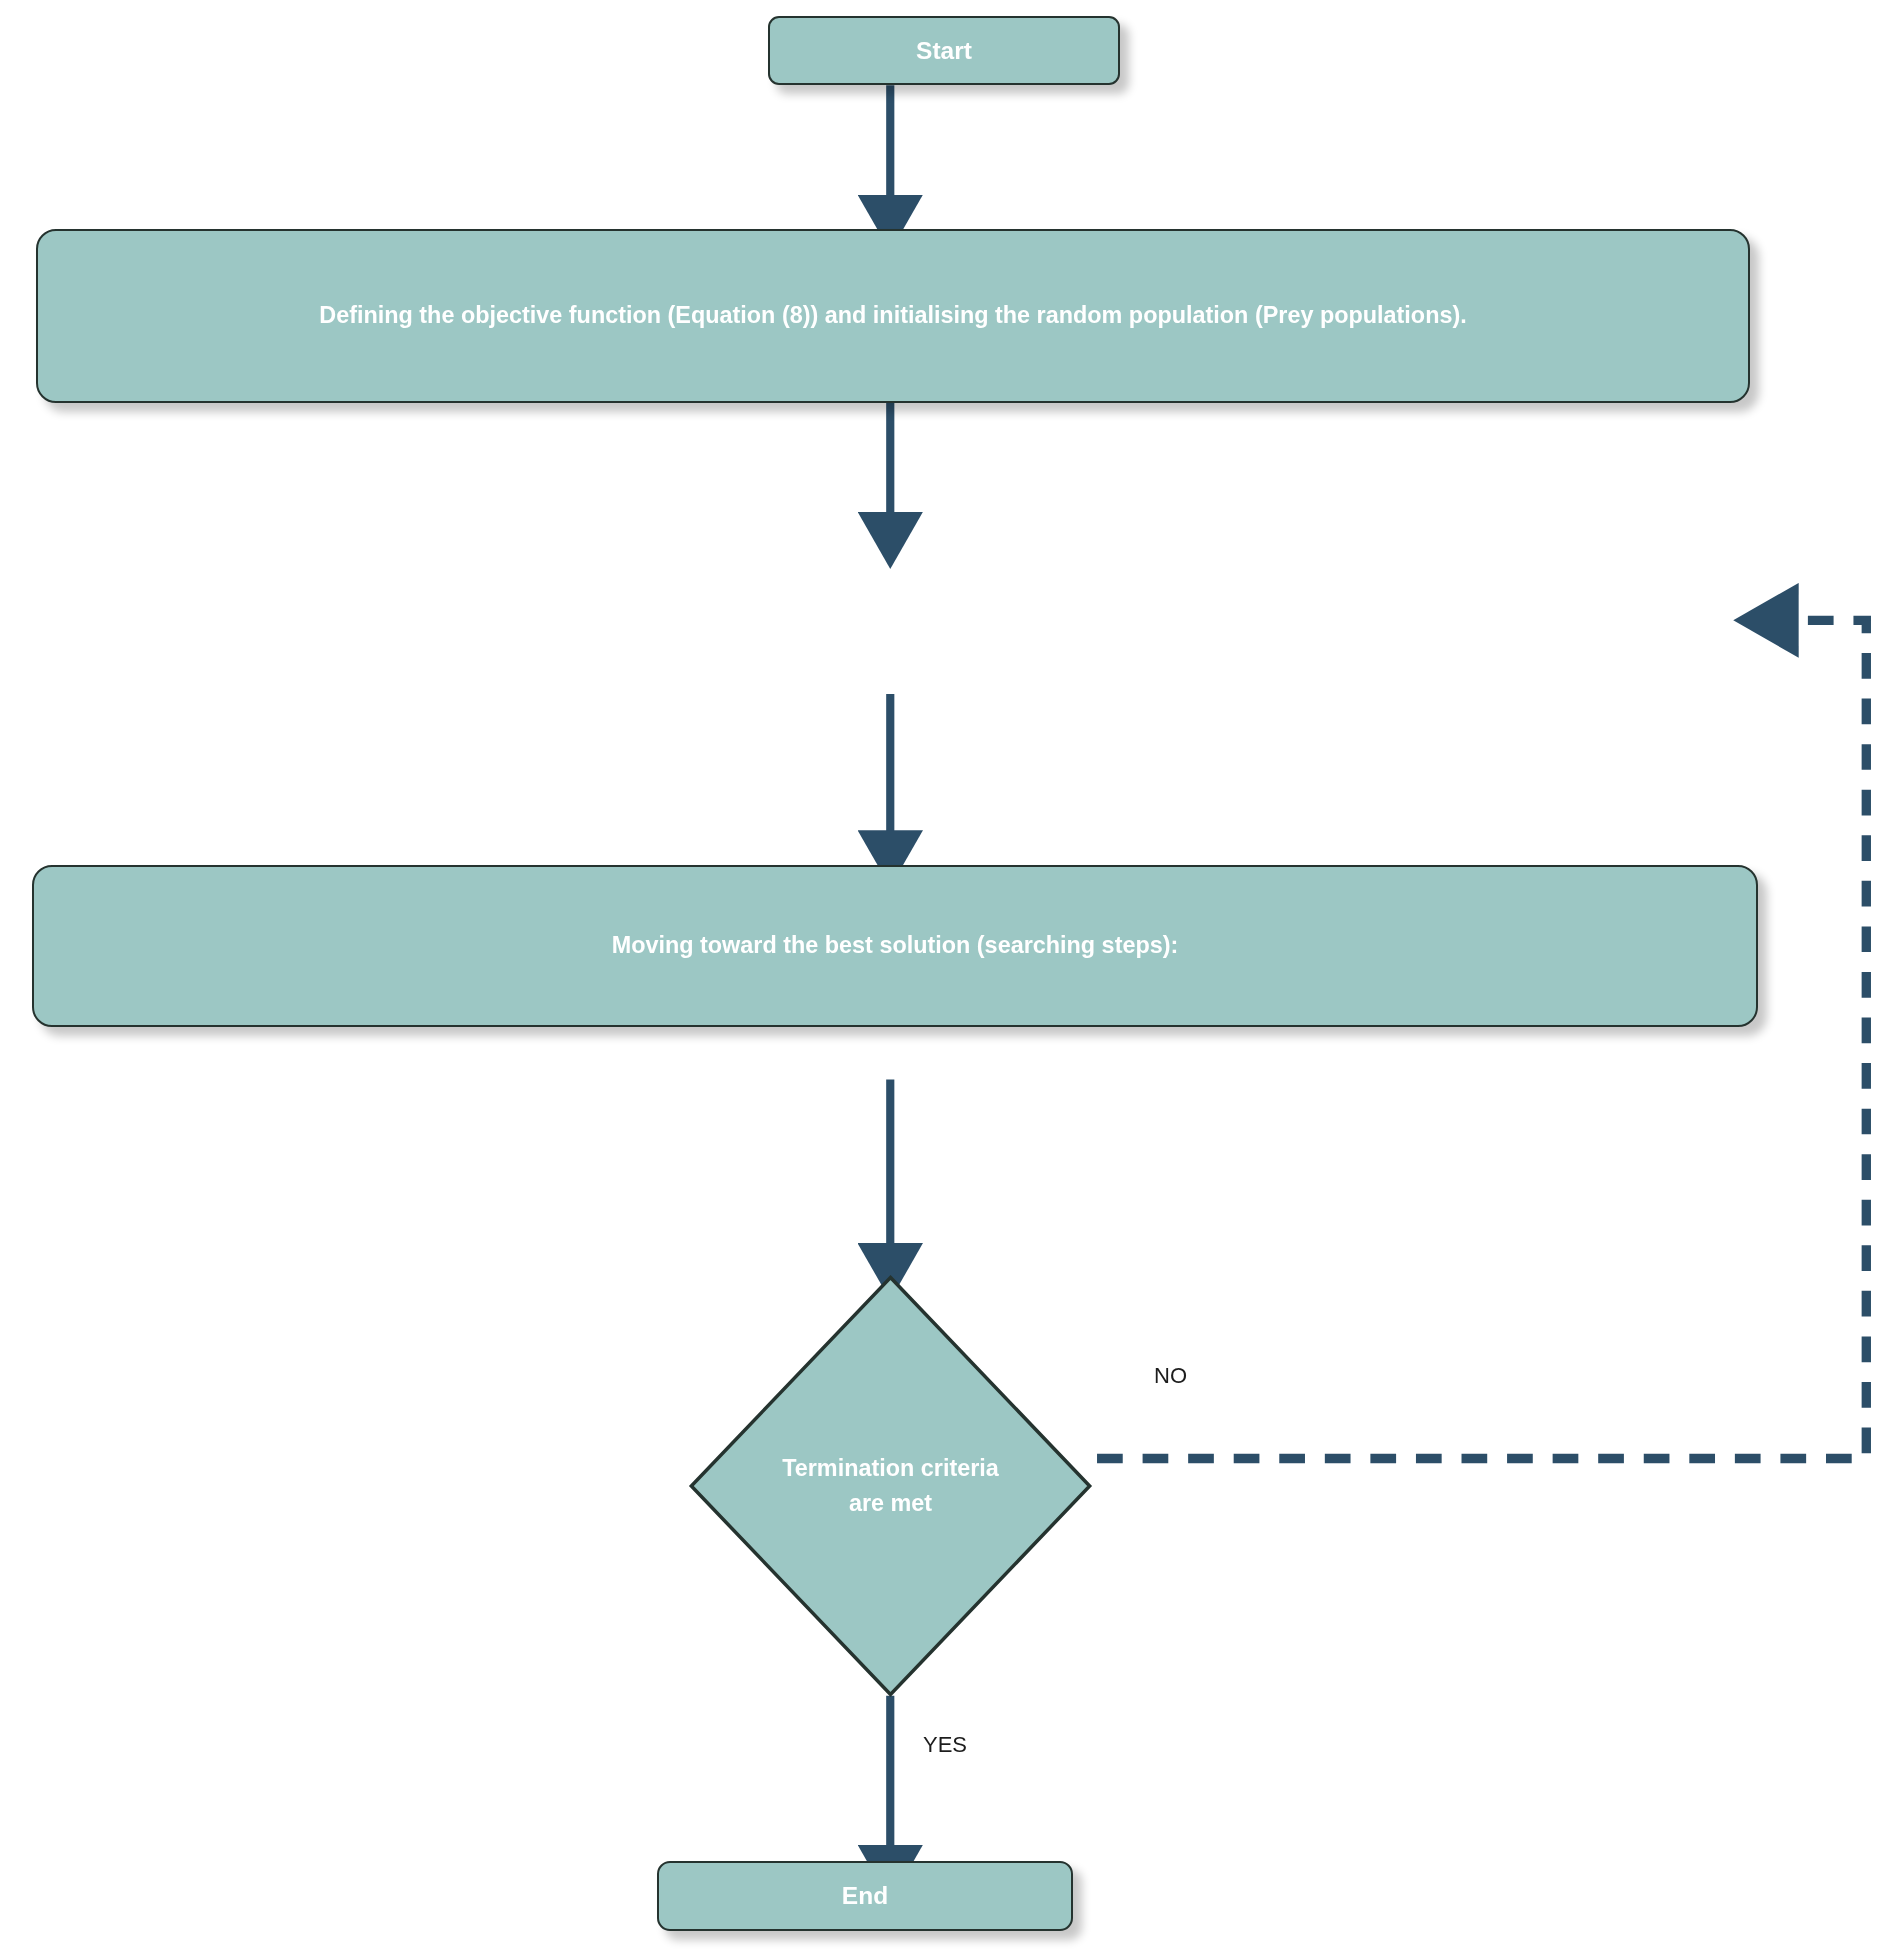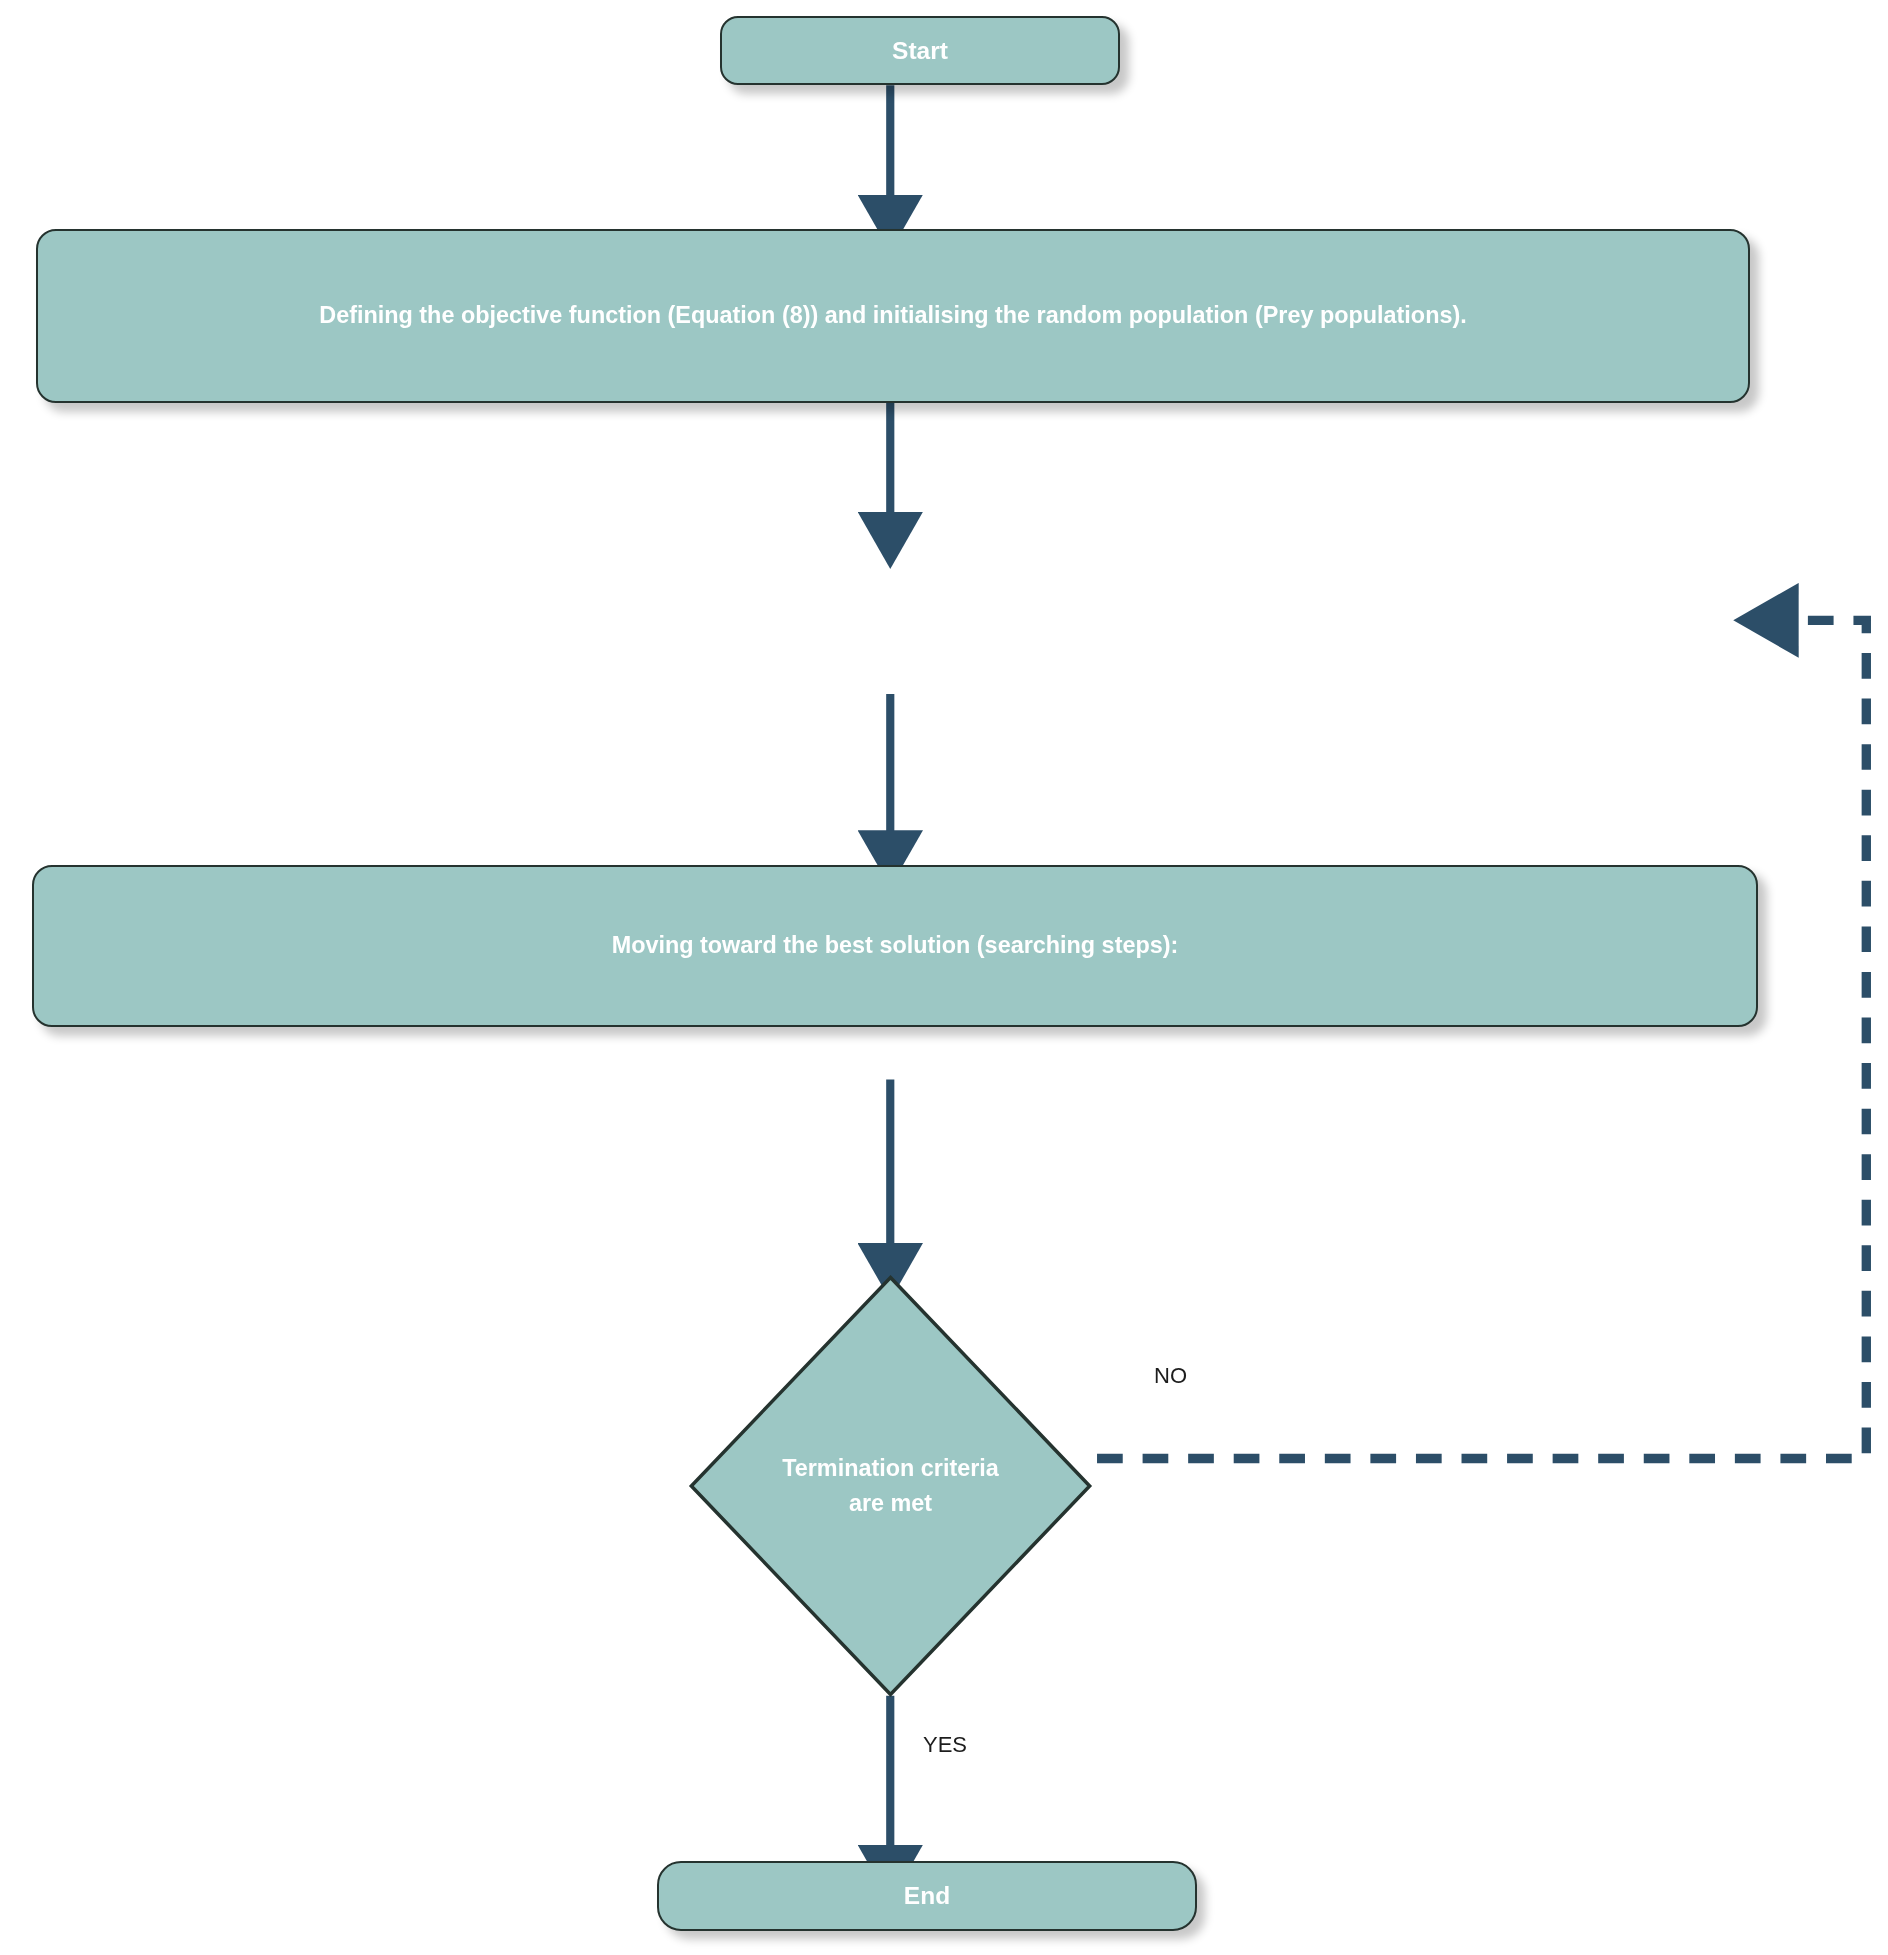--- a/index.html
+++ b/index.html
@@ -114,21 +114,21 @@
 
     <g>
       <line x1="1524" y1="2903" x2="1524" y2="3175" stroke="#2C4E68" stroke-width="14" marker-end="url(#ah-down)"></line>
     </g>
 
     <g>
       <path d="M 1878 2497 L 3195 2497 L 3195 1062 L 3060 1062" fill="none" stroke="#2C4E68" stroke-width="16" stroke-dasharray="44 34" stroke-linecap="butt" marker-end="url(#ah-left)"></path>
     </g>
   </svg>
 
-  <div class="node node-terminal" style="left:720px; top:16.4px; width:400px; height:69px; border-radius:18px;">
+  <div class="node node-terminal" style="left:768px; top:16.4px; width:352px; height:69px; border-radius:11px;">
     <span>Start</span>
   </div>
 
   <div class="node node-process" style="left:36px; top:229px; width:1714px; height:174px;">
     <span>Defining the objective function (Equation (8)) and initialising the random population (Prey populations).</span>
   </div>
 
 
   <div class="node node-process" style="left:32px; top:865px; width:1726px; height:162px; flex-direction:column;">
     <span>Moving toward the best solution (searching steps):</span>
@@ -139,21 +139,21 @@
       <polygon points="345,4 686,361 345,718 4,361" fill="#9CC7C4" stroke="#25332F" stroke-width="6"></polygon>
     </svg>
     <div class="diamond-label">
       <div>
         <div>Termination criteria</div>
         <div>are  met</div>
       </div>
     </div>
   </div>
 
-  <div class="node node-terminal" style="left:657px; top:1861px; width:540px; height:70px; border-radius:24px;">
+  <div class="node node-terminal" style="left:657px; top:1861px; width:416px; height:70px; border-radius:13px;">
     <span>End</span>
   </div>
 
   <span class="edge-label" style="left:1154px; top:1363px;">NO</span>
 
   <span class="edge-label" style="left:923px; top:1732px;">YES</span>
 
 </div>
 
 

